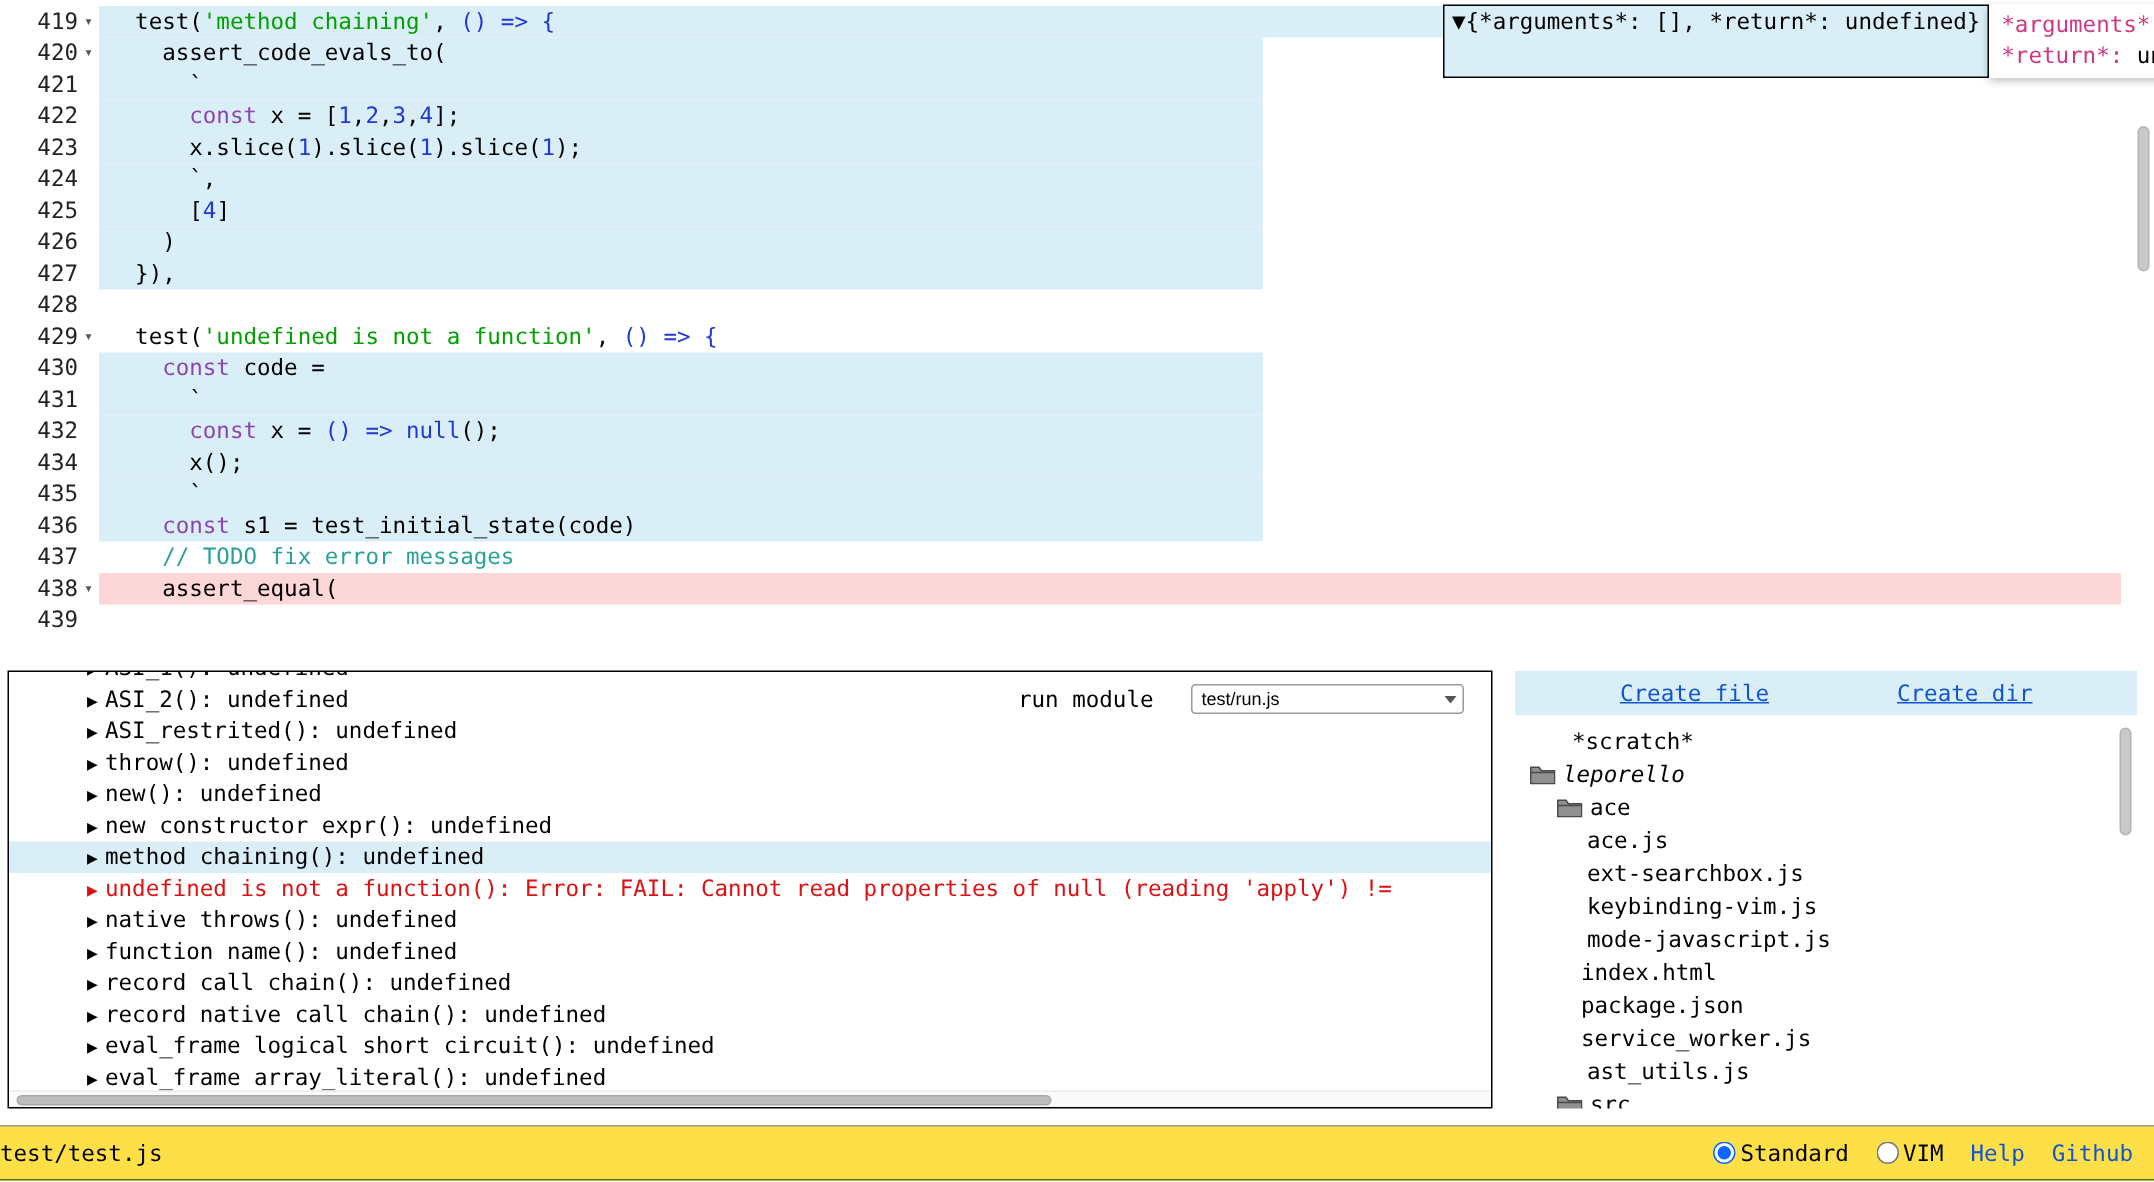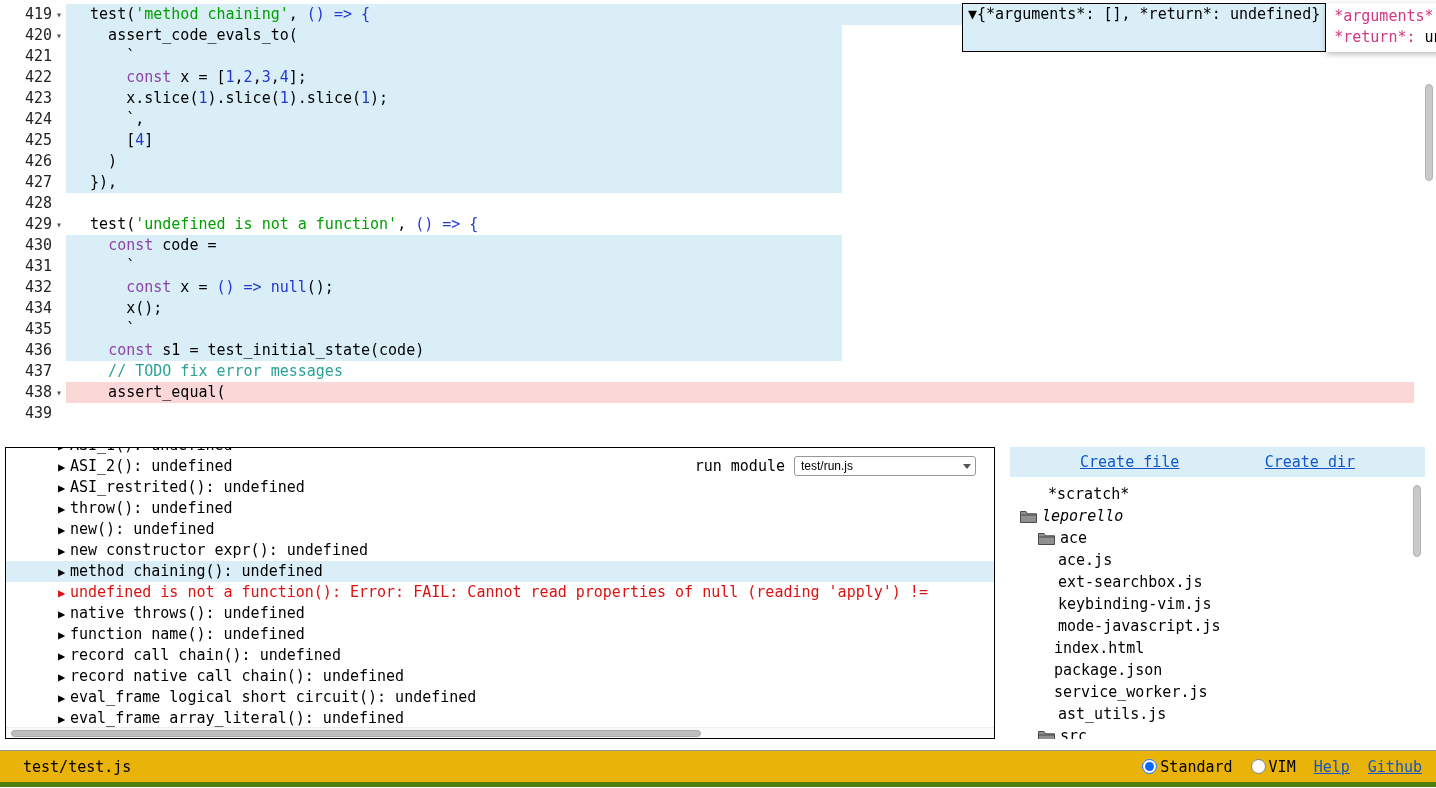--- a/index.html
+++ b/index.html
@@ -35,42 +35,42 @@
   .vthumb{position:absolute;left:1px;width:8px;border-radius:4px;background:#c9c9c9;border:1px solid #b4b4b4}
   #ed-scroll{right:1px;height:436px}
 
   
   #results{position:absolute;left:5px;top:447px;width:990px;height:292px;border:1px solid #000;background:#fff;overflow:hidden}
   #result-rows{margin-top:-13px}
   .res-row{height:21px;line-height:21px;font-size:15px;white-space:pre;padding-left:52px;cursor:pointer}
   .res-row.selected{background:var(--cyan,#d9eef7)}
   .res-row.error{color:var(--err,#dd1111)}
   .res-row .tri{font-size:12px;display:inline-block;width:12px}
-  #run-module{position:absolute;top:8px;right:18px;display:flex;align-items:center;gap:9px;font-size:15px;z-index:3}
+  #run-module{position:absolute;top:8px;right:18px;display:flex;align-items:center;gap:25px;font-size:15px;z-index:3}
   .sel-wrap{position:relative;display:inline-block}
   #module-select{appearance:none;-webkit-appearance:none;width:182px;height:20px;border:1px solid #999;border-radius:3px;background:#fff;font:12px "Liberation Sans",sans-serif;padding:0 18px 0 6px;color:#000}
   .caret{position:absolute;right:5px;top:8px;width:0;height:0;border-left:4px solid transparent;border-right:4px solid transparent;border-top:5px solid #555;pointer-events:none}
   #hscroll{position:absolute;left:0;right:0;bottom:0;height:11px;background:#fafafa;border-top:1px solid #ececec}
   #hscroll .hthumb{position:absolute;left:5px;top:2px;width:690px;height:7px;background:#bdbdbd;border:1px solid #a8a8a8;border-radius:4px;cursor:grab}
 
   
   #files{position:absolute;left:1010px;top:447px;width:415px;height:292px;background:#fff;overflow:hidden}
   #files-header{height:30px;background:var(--cyan,#d9eef7);display:flex;justify-content:space-between;align-items:center;padding:0 70px}
   #files-header a{color:var(--link,#1155cc);text-decoration:underline;font-size:15px;cursor:pointer}
   #tree{padding-top:6px}
   .tree-row{height:22px;display:flex;align-items:center;font-size:15px;white-space:pre;cursor:pointer}
   .tree-row svg{margin-right:5px;flex:none}
   #files-scroll{right:2px;top:38px;height:254px}
 
   
-  #statusbar{position:absolute;left:0;top:750px;width:1436px;height:37px;border-top:1px solid #9a9a9a;border-bottom:5px solid #4d7c0f;background:#eab308;display:flex;align-items:center;justify-content:space-between;padding:0 14px 0 23px;font-size:15px}
+  #statusbar{position:absolute;left:0;top:750px;width:1436px;height:37px;border-top:1px solid #9a9a9a;border-bottom:1px solid #4d7c0f;background:#fde047;display:flex;align-items:center;justify-content:space-between;padding:0 14px 0 0;font-size:15px}
   #sb-right{display:flex;align-items:center;gap:18px}
   .kb-option{display:flex;align-items:center;gap:3px;cursor:pointer}
   .kb-option input{width:15px;height:15px;accent-color:var(--radio,#0a66ff);margin:0}
-  #sb-right a{color:var(--link,#1155cc);text-decoration:underline;cursor:pointer}
+  #sb-right a{color:var(--link,#1155cc);cursor:pointer}
 </style>
 </head>
 <body>
 
 <div id="editor">
   <div id="editor-lines">
       <div class="ed-row"><div class="hl cyan-full"></div><div class="gutter"><span class="num">419</span><span class="fold">▾</span></div><div class="code"><span class="tok-p">  test(</span><span class="tok-s">'method chaining'</span><span class="tok-p">, </span><span class="tok-b">() =&gt; {</span></div></div>
       <div class="ed-row"><div class="hl cyan-part"></div><div class="gutter"><span class="num">420</span><span class="fold">▾</span></div><div class="code"><span class="tok-p">    assert_code_evals_to(</span></div></div>
       <div class="ed-row"><div class="hl cyan-part"></div><div class="gutter"><span class="num">421</span><span class="fold"></span></div><div class="code"><span class="tok-p">      `</span></div></div>
       <div class="ed-row"><div class="hl cyan-part"></div><div class="gutter"><span class="num">422</span><span class="fold"></span></div><div class="code"><span class="tok-p">      </span><span class="tok-k">const</span><span class="tok-p"> x = [</span><span class="tok-n">1</span><span class="tok-p">,</span><span class="tok-n">2</span><span class="tok-p">,</span><span class="tok-n">3</span><span class="tok-p">,</span><span class="tok-n">4</span><span class="tok-p">];</span></div></div>

